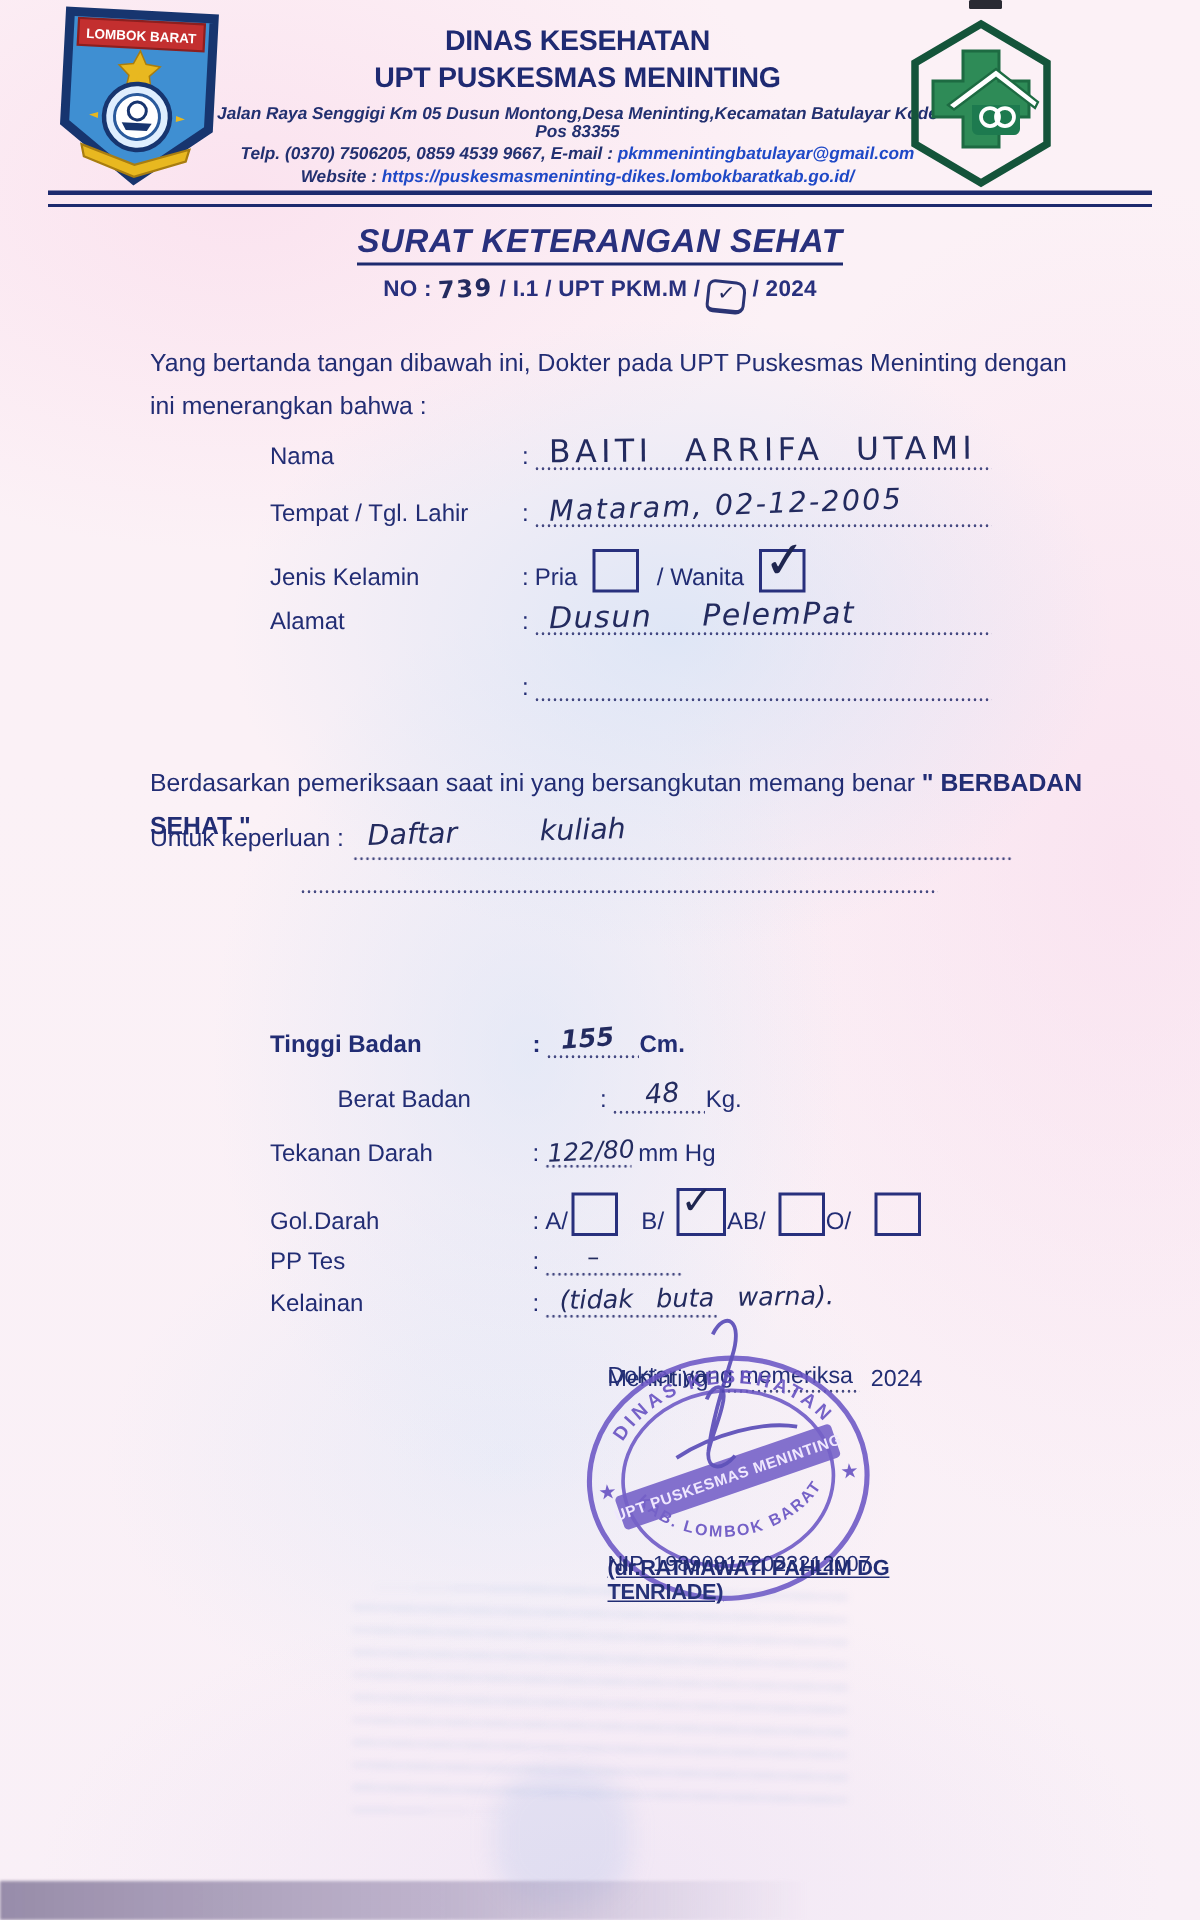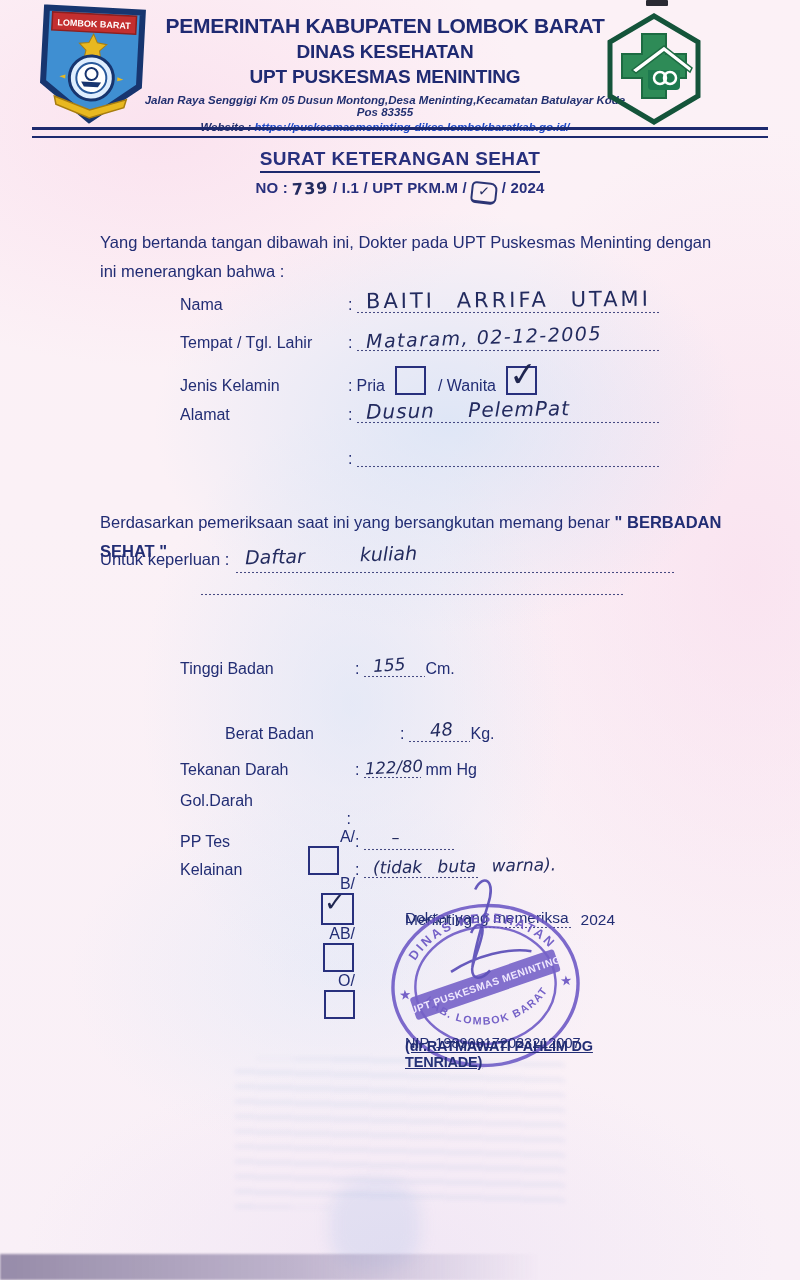--- a/index.html
+++ b/index.html
@@ -18,21 +18,21 @@
   
   .head-text{position:absolute;left:140px;top:14px;width:490px;text-align:center;color:#1f2a72;}
   .h1{font-size:21px;font-weight:bold;letter-spacing:-.3px;}
   .h2{font-size:19px;font-weight:bold;letter-spacing:-.2px;margin-top:3px;}
   .addr{font-size:11.5px;font-weight:bold;font-style:italic;margin-top:3px;color:#223070;}
   .blue{color:#1f49c7;}
   .rule{position:absolute;left:32px;top:127px;width:736px;height:3px;border-top:3px solid #1d2a6e;border-bottom:2px solid #1d2a6e;padding-top:3px;background:transparent;}
   .speck{position:absolute;left:646px;top:0;width:22px;height:6px;background:#2a2a33;border-radius:1px;}
   
   .title{position:absolute;left:0;top:148px;width:800px;text-align:center;}
-  .title .t1{display:inline-block;font-size:19px;font-weight:bold;letter-spacing:.4px;border-bottom:2.5px solid #1d2a6e;padding-bottom:1px;}
+  .title .t1{display:inline-block;font-size:22px;font-weight:bold;letter-spacing:.4px;border-bottom:2.5px solid #1d2a6e;padding-bottom:1px;font-style:italic;}
   .title .t2{margin-top:5px;font-size:15px;font-weight:bold;letter-spacing:.2px;}
   .hand{font-family:"DejaVu Sans",sans-serif;color:#232b5f;}
   .hw-ital{font-family:"DejaVu Sans",sans-serif;font-style:italic;color:#232b5f;}
   .no-hand{display:inline-block;font-size:16px;transform:rotate(-3deg) translateY(1px);letter-spacing:1px;}
   .no-mark{display:inline-block;width:22px;height:17px;border:2px solid #2b3474;border-radius:5px 7px 6px 5px;transform:rotate(6deg);font-size:14px;line-height:15px;vertical-align:-3px;border-bottom-width:3px;}
   
   .para{position:absolute;font-size:16.5px;line-height:1.75;color:#222d74;}
   
   .frow{position:absolute;left:180px;display:flex;align-items:flex-end;font-size:16px;color:#222d74;}
   .flabel{width:168px;flex:none;}
@@ -75,24 +75,24 @@
       <circle cx="54" cy="72" r="22" fill="#dfeefe" stroke="#17356f" stroke-width="3"></circle>
       <circle cx="54" cy="72" r="15" fill="#ffffff" stroke="#2a5a9c" stroke-width="2"></circle>
       <path d="M44 76 h20 l-3 5 h-14 Z" fill="#17356f"></path>
       <circle cx="54" cy="68" r="6" fill="none" stroke="#17356f" stroke-width="2"></circle>
       <path d="M28 70 l-6 2 6 2 Z M80 70 l6 2 -6 2 Z M52 48 l2 -6 2 6 Z" fill="#e8b820"></path>
       <path d="M18 92 L54 104 L90 92 l-2 8 L54 112 L20 100 Z" fill="#e8b820" stroke="#a87d10" stroke-width="1.5"></path>
     </svg>
   </div>
 
   <div class="head-text">
-    <div class="h1">PEMERINTAH KABUPATEN LOMBOK BARAT</div>
     <div class="h2">DINAS KESEHATAN</div>
     <div class="h2">UPT PUSKESMAS MENINTING</div>
     <div class="addr" style="margin-top:6px;">Jalan Raya Senggigi Km 05 Dusun Montong,Desa Meninting,Kecamatan Batulayar Kode Pos 83355</div>
+    <div class="addr"><span>Telp. (0370) 7506205, 0859 4539 9667, E-mail : </span><span class="blue">pkmmenintingbatulayar@gmail.com</span></div>
     <div class="addr"><span>Website : </span><span class="blue">https://puskesmasmeninting-dikes.lombokbaratkab.go.id/</span></div>
   </div>
 
   <div class="abs" style="left:602px;top:12px;width:104px;height:114px;">
     <svg width="104" height="114" viewBox="0 0 104 114">
       <path d="M52 4 L96 30 V84 L52 110 L8 84 V30 Z" fill="none" stroke="#14543a" stroke-width="5"></path>
       <path d="M40 22 h24 v20 h20 v24 h-20 v20 h-24 v-20 H20 v-24 h20 Z" fill="#2e8b57" stroke="#1d6b42" stroke-width="2"></path>
       <path d="M30 58 L62 34 L90 56 L88 60 L62 40 L34 61 Z" fill="#ffffff" stroke="#1d6b42" stroke-width="1.5"></path>
       <path d="M46 58 h32 v16 a4 4 0 0 1 -4 4 h-24 a4 4 0 0 1 -4 -4 Z" fill="#1d7a4f"></path>
       <circle cx="58" cy="66" r="6" fill="none" stroke="#ffffff" stroke-width="2.5"></circle>
@@ -163,21 +163,21 @@
   <div class="para" style="left:100px;top:545px;width:620px;display:flex;align-items:flex-end;">
     <span style="flex:none;margin-right:6px;">Untuk keperluan :</span>
     <span class="dval dots" style="width:440px;">
       <span class="hwv hw-ital" style="font-size:19px;bottom:2px;transform:rotate(-1.5deg);"><span>Daftar</span><span style="display:inline-block;width:55px;"></span><span>kuliah</span></span>
     </span>
   </div>
 
   <div class="abs dots" style="left:200px;top:576px;width:425px;height:20px;"></div>
 
 
-  <div class="frow" style="top:656px;">
+  <div class="frow" style="top:684px;font-weight:bold;">
     <span class="flabel" style="width:175px;">Tinggi Badan</span>
     <span class="colon">:</span>
     <span class="dval dots" style="width:62px;">
       <span class="hwv hw-ital" style="font-size:17px;bottom:3px;transform:rotate(-4deg);">155</span>
     </span>
     <span>Cm.</span>
   </div>
 
   <div class="frow" style="top:721px;margin-left:45px;">
     <span class="flabel" style="width:175px;">Berat Badan</span>
@@ -190,21 +190,21 @@
 
   <div class="frow" style="top:757px;">
     <span class="flabel" style="width:175px;">Tekanan Darah</span>
     <span class="colon">:</span>
     <span class="dval dots" style="width:58px;">
       <span class="hwv hw-ital" style="font-size:16.5px;bottom:2px;left:2px;transform:rotate(-3deg);">122/80</span>
     </span>
     <span style="margin-left:4px;">mm Hg</span>
   </div>
 
-  <div class="frow" style="top:792px;flex-direction:column;">
+  <div class="frow" style="top:792px;">
     <span class="flabel" style="width:175px;">Gol.Darah</span>
     <span class="colon">:</span>
     <span>A/</span>
     <span class="box" style="margin:0 16px 0 2px;"></span>
     <span>B/</span>
     <span class="box" style="margin:0 1px 0 8px;height:28px;width:29px;">
         <span class="check-in">✓</span>
       </span>
     <span>AB/</span>
     <span class="box" style="margin:0 1px 0 8px;"></span>

